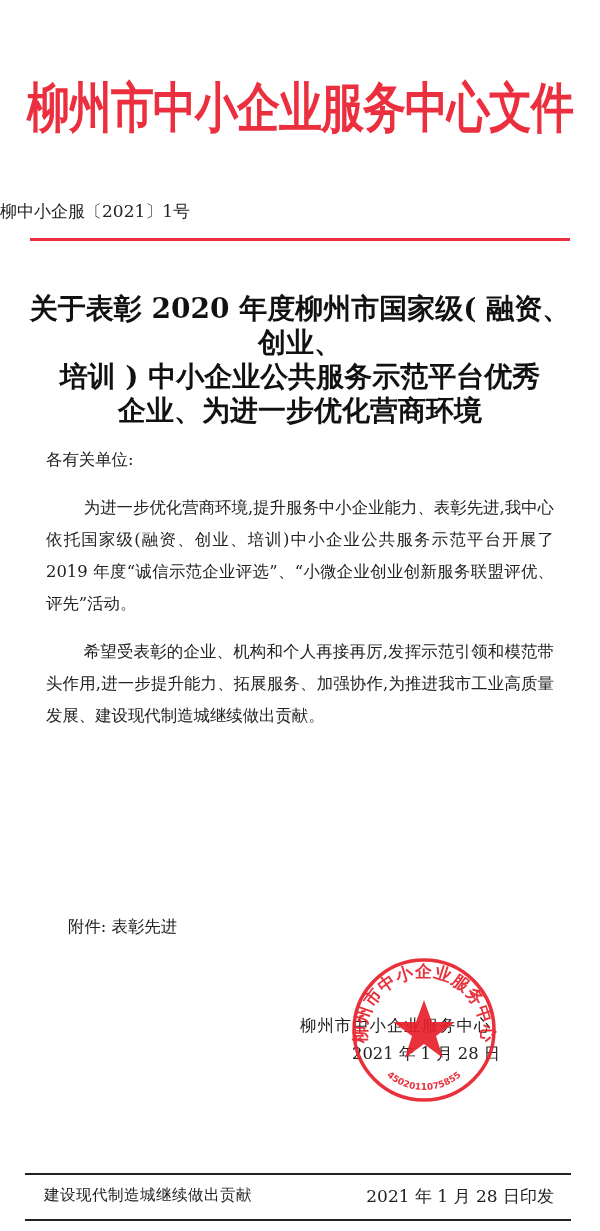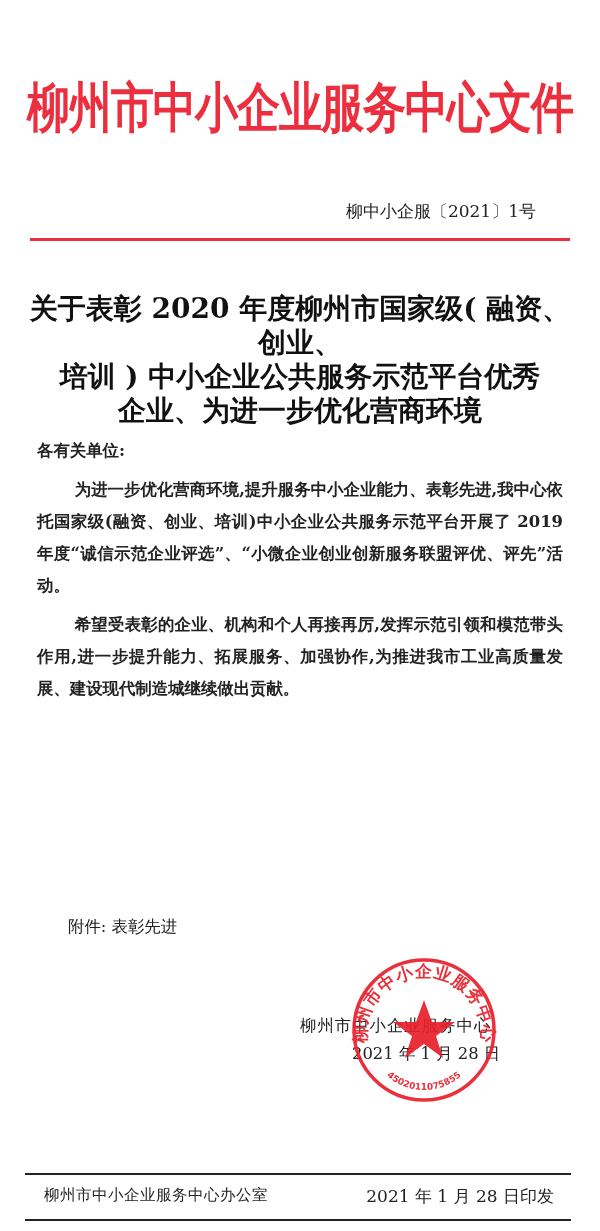--- a/index.html
+++ b/index.html
@@ -2,26 +2,26 @@
 <html><head>
 <meta charset="utf-8">
 <style>
   html, body { margin:0; padding:0; background:#ffffff; }
   body { width:600px; height:1231px; position:relative; overflow:hidden;
          font-family:"DejaVu Serif","Liberation Serif",serif; color:#1a1a1a; }
   .abs { position:absolute; }
   .masthead { left:0; width:600px; top:72px; text-align:center;
               font-family:"DejaVu Sans","Liberation Sans",sans-serif; font-weight:bold;
               font-size:43px; letter-spacing:-1px; color:#ec2f3f; transform:scaleY(1.25); transform-origin:center top; }
-  .docno { left:0; width:536px; top:200px; text-align:right; font-size:17px; color:#222; }
+  .docno { left:0; width:536px; top:200px; text-align:left; font-size:17px; color:#222; }
   .redline { left:30px; width:540px; top:238px; height:3px; background:#ec2f3f; }
   .title { left:20px; width:560px; top:292px; text-align:center; font-size:28px; font-weight:bold;
            line-height:34px; color:#111; }
   .body { left:30px; width:540px; top:428px; font-size:16.4px; line-height:32px; color:#222; }
-  .body p { margin:7px; text-align:justify;font-weight:bold; }
+  .body p { margin:16px; text-align:justify; }
   .indent { text-indent:2.3em; }
   .attach { left:68px; top:916px; font-size:16.4px; color:#222; }
   .sig-org { left:300px; top:1015px; font-size:16.4px; letter-spacing:1px; color:#222; z-index:1; }
   .sig-date { left:352px; top:1043px; font-size:16.4px; color:#222; z-index:1; }
   .stamp { left:350px; top:956px; width:148px; height:148px; z-index:2; opacity:0.92; }
   .rule1 { left:25px; width:546px; top:1173px; height:2px; background:#222; }
   .rule2 { left:25px; width:546px; top:1219px; height:2px; background:#222; }
   .footer-left { left:44px; top:1185px; font-size:15.5px; color:#222; letter-spacing:0.5px; }
   .footer-right { right:46px; top:1185px; font-size:17px; color:#222; }
 </style>
@@ -58,15 +58,15 @@
   <text font-family="DejaVu Sans, sans-serif" font-size="17" font-weight="bold" fill="#e8202c" letter-spacing="1">
     <textPath href="#ringpath" startOffset="50%" text-anchor="middle">柳州市中小企业服务中心</textPath>
   </text>
   <text font-family="DejaVu Sans, sans-serif" font-size="9" font-weight="bold" fill="#e8202c">
     <textPath href="#codepath" startOffset="50%" text-anchor="middle">4502011075855</textPath>
   </text>
   <polygon points="74,44 82,66 105,66 86,80 93,102 74,88 55,102 62,80 43,66 66,66" fill="#e8202c"></polygon>
 </svg>
 
 <div class="abs rule1"></div>
-<div class="abs footer-left">柳州市中小企业服务中心办公室</div>
+<div class="abs footer-left">建设现代制造城继续做出贡献</div>
 <div class="abs footer-right">2021 年 1 月 28 日印发</div>
 <div class="abs rule2"></div>
 
 </body></html>

